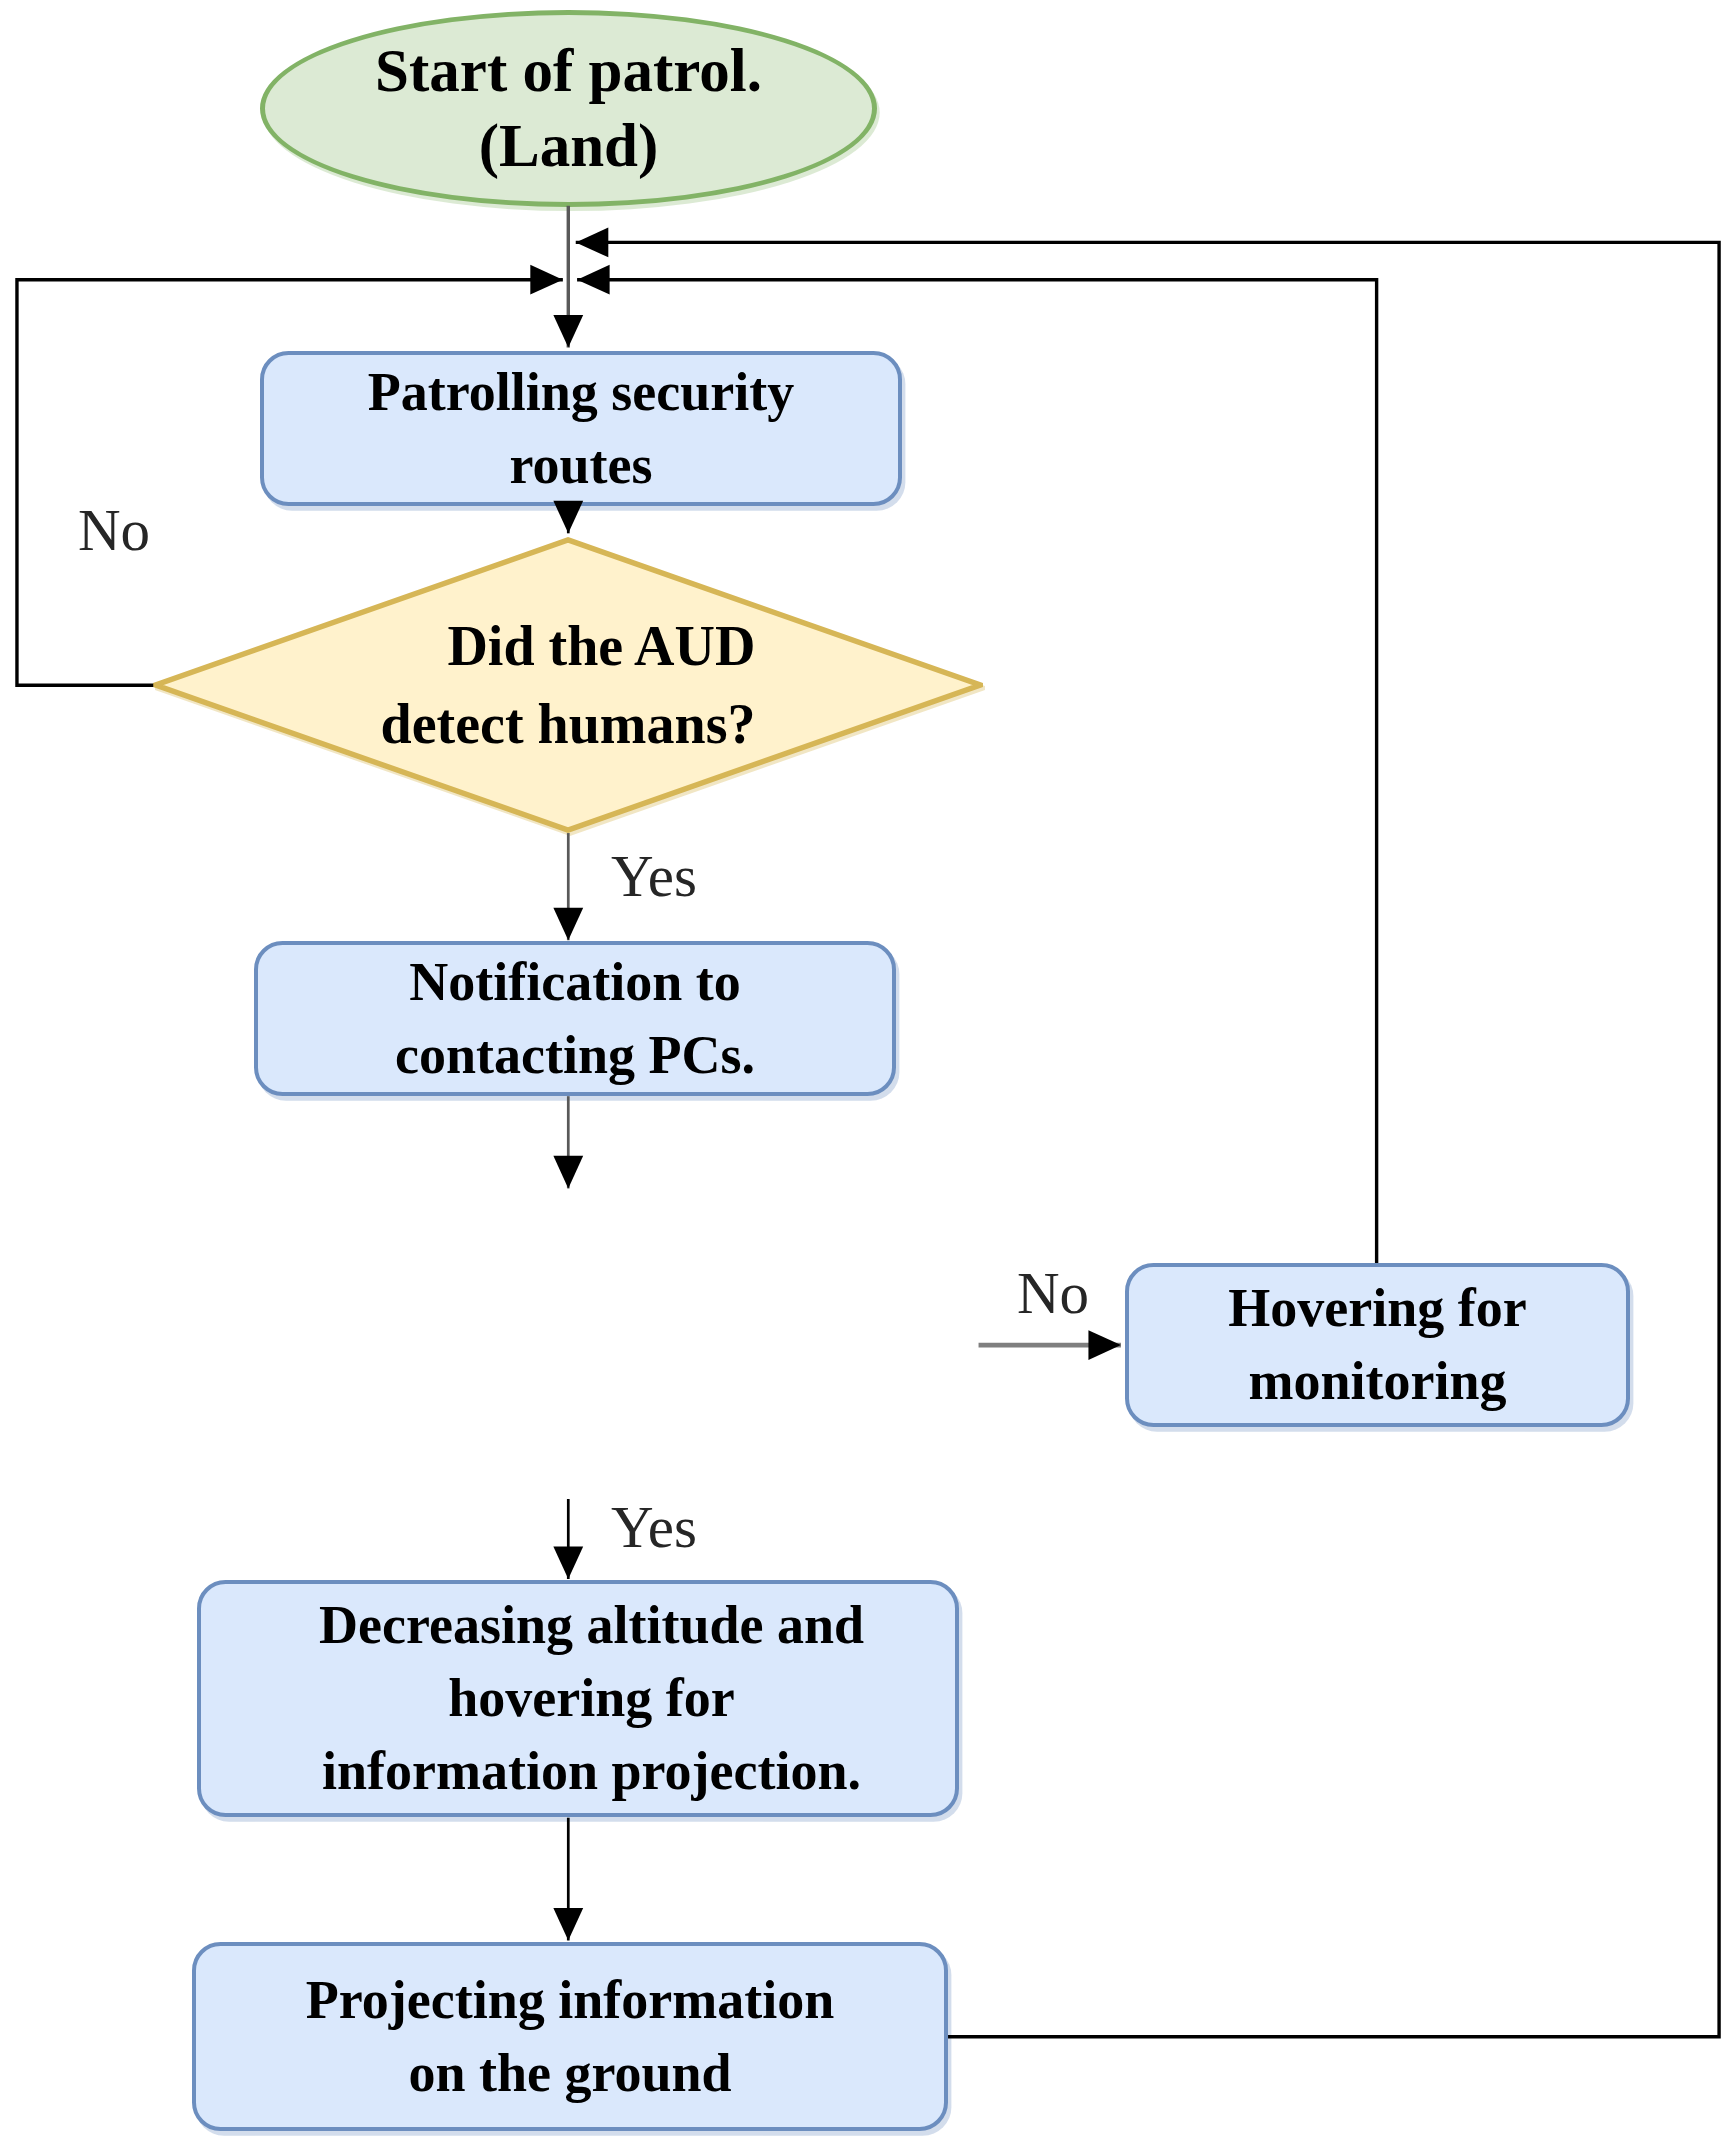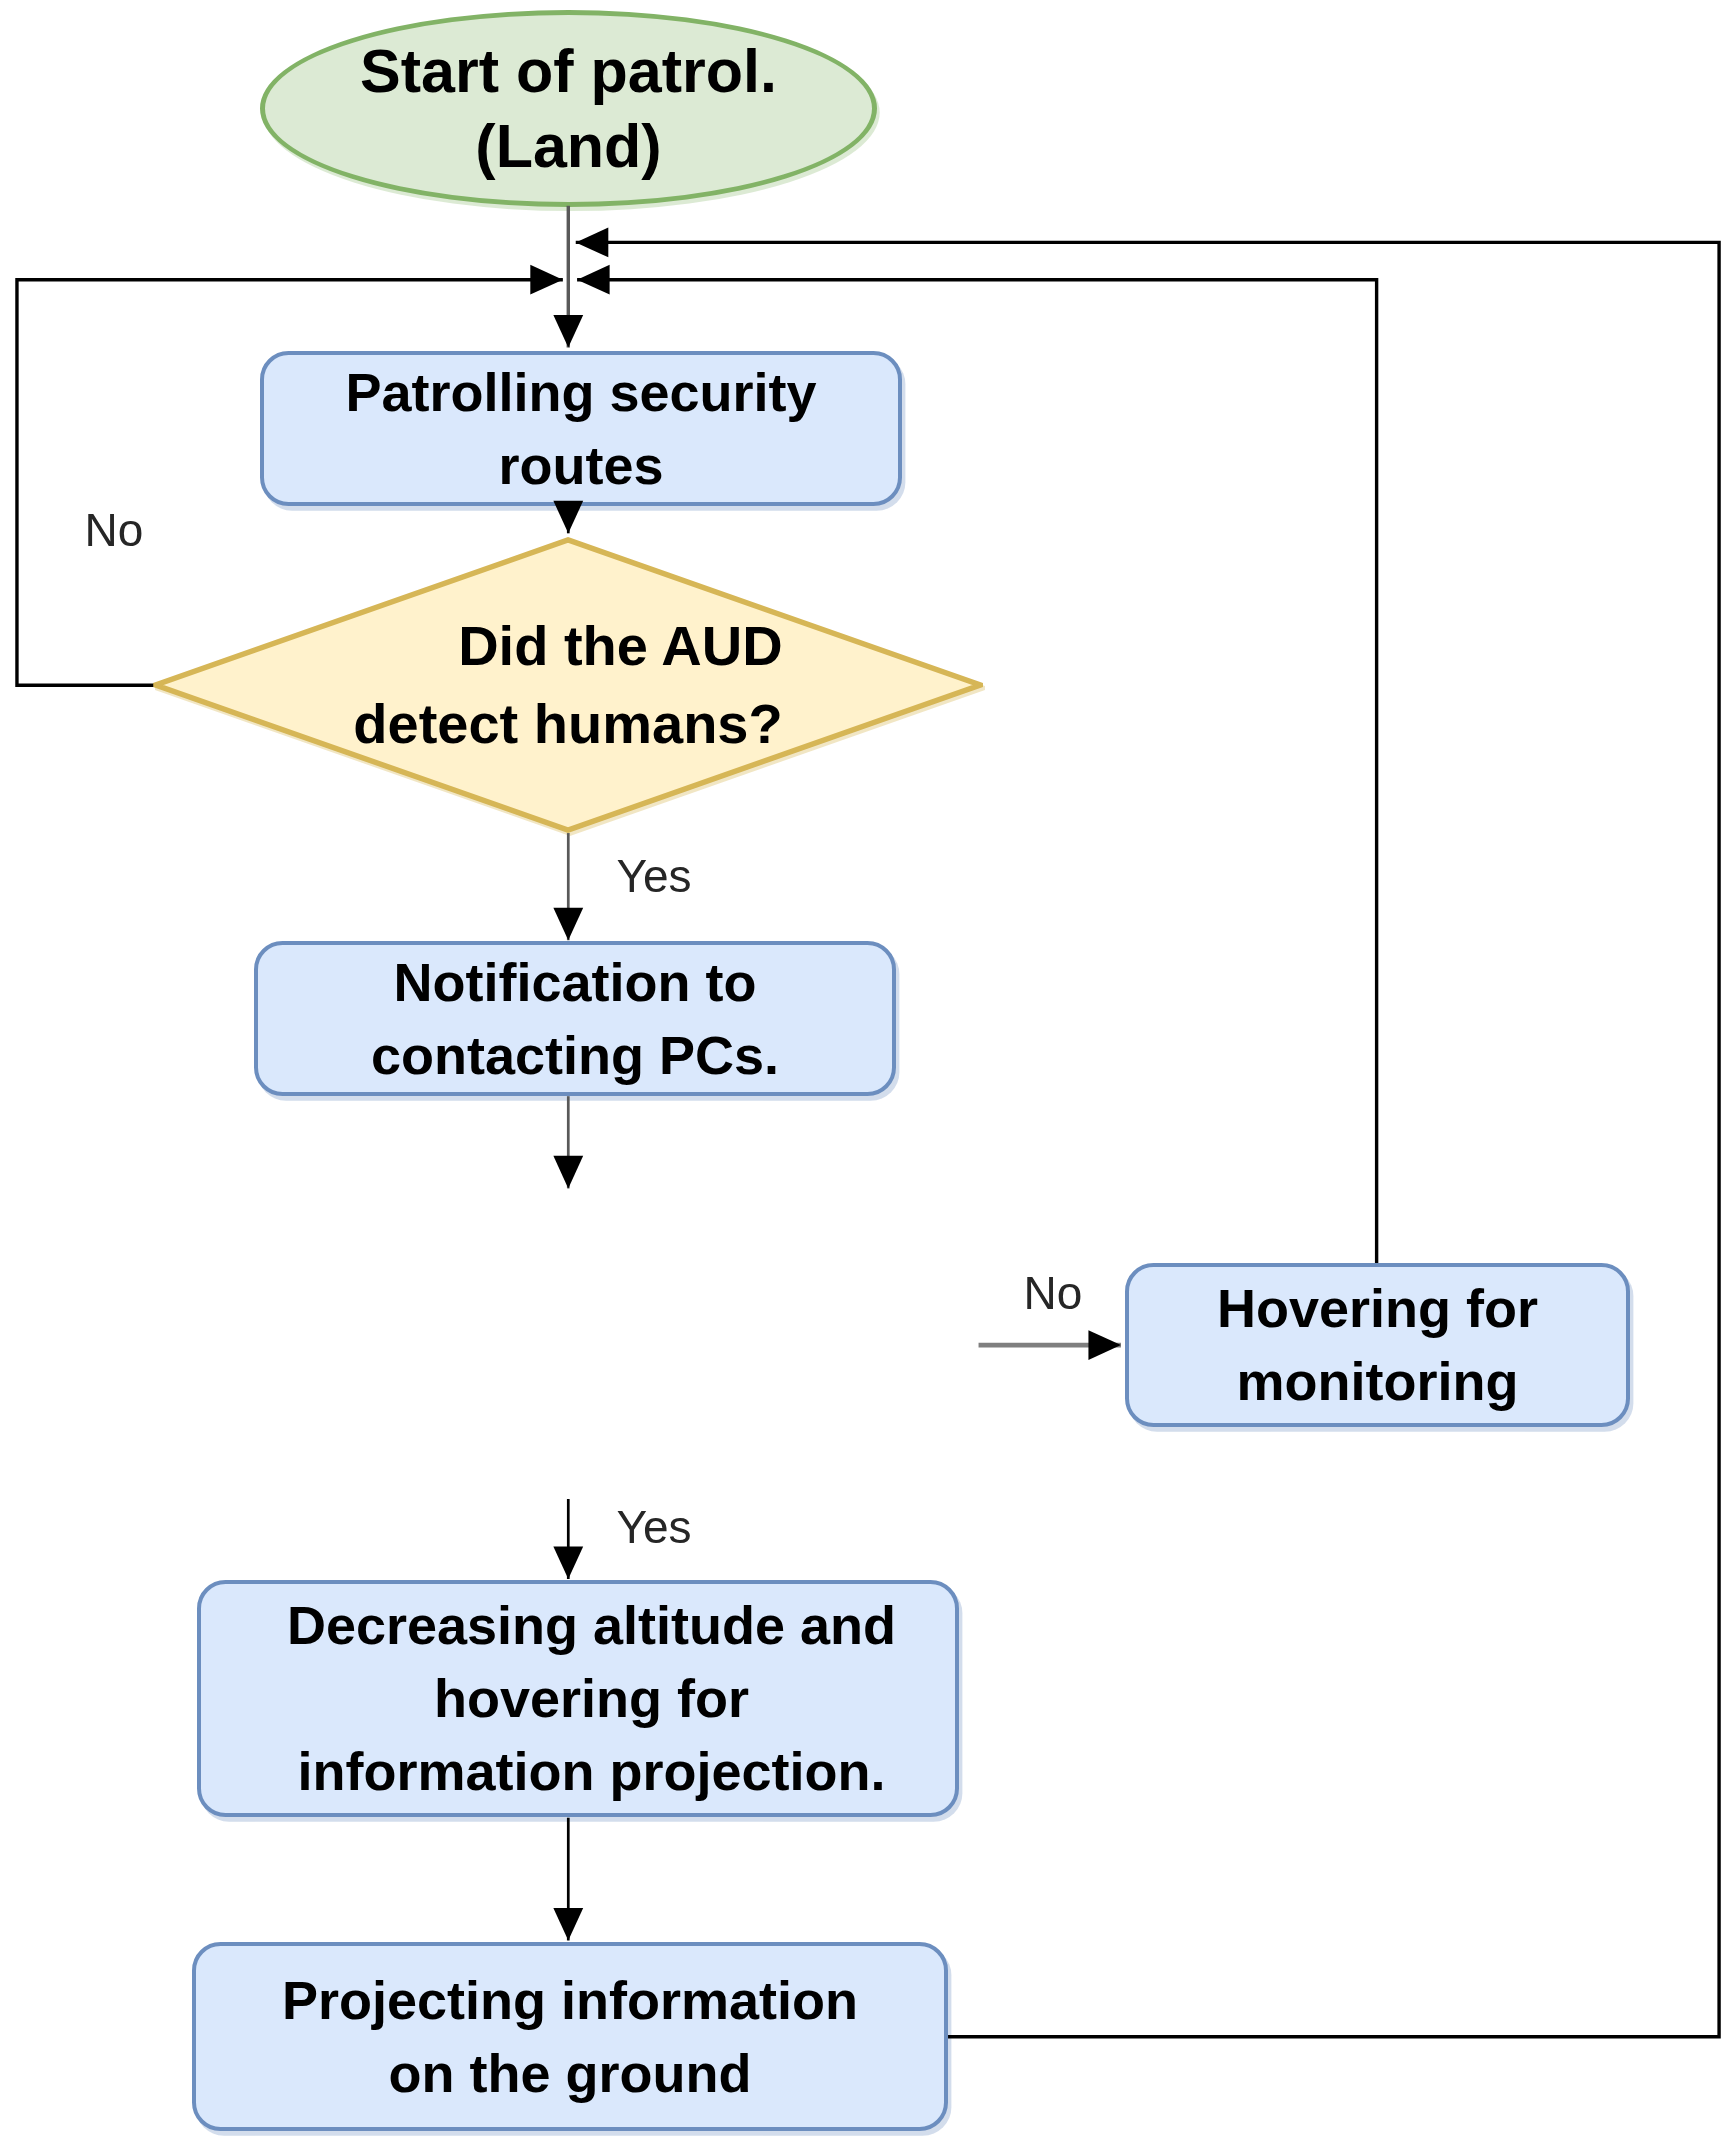--- a/index.html
+++ b/index.html
@@ -1,19 +1,19 @@
 <!DOCTYPE html>
 <html style="--terminator-fill: #dcead4; --terminator-border: #82b366; --process-fill: #dae8fc; --process-border: #6c8ebf; --decision-fill: #fff2cc; --decision-border: #d6b656; --edge: #000000; --edge-gray: #7f7f7f; --trunk-gray: #595959; --label-color: #262626; --text-color: #000000; --background: #ffffff;font-size:11px"><head>
 <meta charset="utf-8">
 <style>
   html,body{margin:0;padding:0;background:#ffffff;}
   #canvas{
     position:relative;width:1734px;height:2151px;
     background:var(--background,#fff);
-    font-family:Liberation Sans, sans-serif;
+    font-family:Liberation Serif, serif;
     overflow:hidden;
   }
   .node{
     position:absolute;display:flex;align-items:center;justify-content:center;
     text-align:center;box-sizing:border-box;z-index:2;
   }
   .node .lbl{white-space:pre-line;font-weight:bold;color:var(--text-color,#000);}
   .terminator{
     border-radius:50%;
     background:var(--terminator-fill,#dcead4);
@@ -32,21 +32,21 @@
   .decision-wrap svg{position:absolute;left:0;top:0;filter:drop-shadow(2.7px 3.4px 0 rgba(214,182,86,0.35));}
   .decision-wrap polygon{fill:var(--decision-fill,#fff2cc);stroke:var(--decision-border,#d6b656);stroke-width:8;}
   .decision-label{
     position:absolute;left:0;top:0;right:0;bottom:0;
     display:flex;align-items:center;justify-content:center;text-align:right;
     font-weight:bold;font-size:56px;line-height:1.4;white-space:pre-line;
     color:var(--text-color,#000);
   }
   .edge-label{
     position:absolute;transform:translate(-50%,-50%);
-    font-size:46px;color:var(--label-color,#262626);z-index:4;
+    font-size:59px;color:var(--label-color,#262626);z-index:4;
   }
   #connectors{position:absolute;left:0;top:0;z-index:3;pointer-events:none;}
   .edge{fill:none;stroke:var(--edge,#000);stroke-width:5;}
   .edge.thin{stroke-width:4;}
   .edge.trunk{stroke:var(--trunk-gray,#595959);}
   .edge.gray{stroke:var(--edge-gray,#7f7f7f);stroke-width:7;}
   .arrowhead{fill:#000;}
 </style>
 </head>
 <body>

